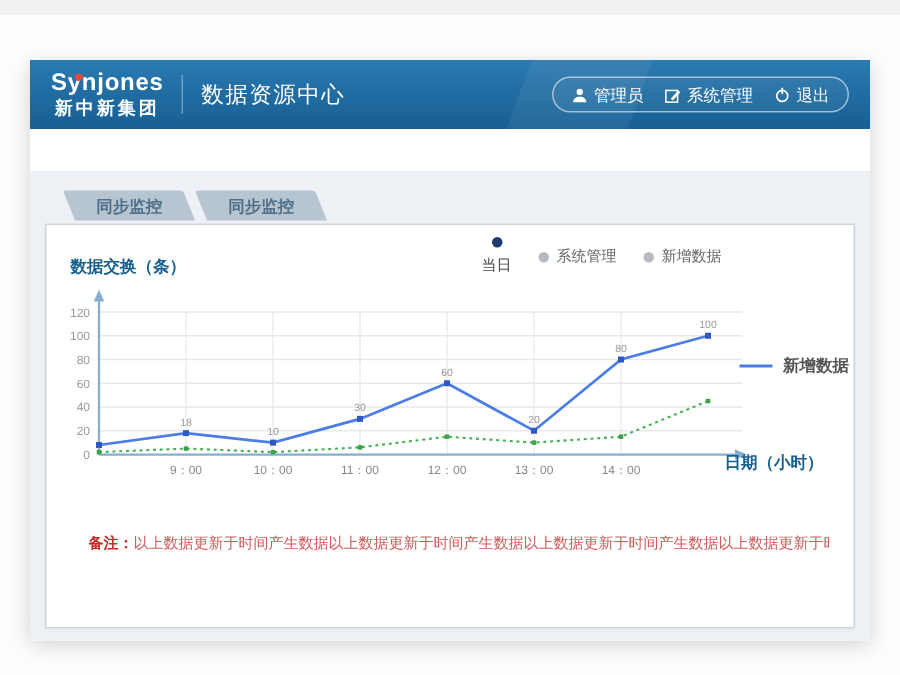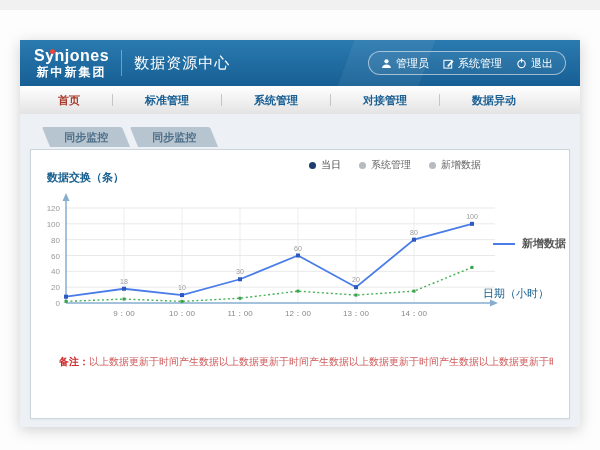--- a/index.html
+++ b/index.html
@@ -36,24 +36,24 @@
   .tab-inactive{background:#b7c5d1;color:#51718a;height:20px;padding:0 18px;font-size:11px;font-weight:bold;
     display:flex;align-items:center;transform:skewX(22deg);border-radius:2px 2px 0 0;margin-left:8px;}
   .tab-inactive>span{transform:skewX(-22deg);}
   .panel{position:absolute;left:10px;right:10px;top:35px;bottom:8px;background:#fff;
     border:1px solid #ccd4dc;box-shadow:0 1px 2px rgba(0,0,0,.05);}
   
   .radios{position:absolute;top:8px;right:88px;display:flex;gap:18px;align-items:center;font-size:10px;color:#666;}
   .radio{display:flex;align-items:center;gap:5px;cursor:pointer;}
   .rdot{width:7px;height:7px;border-radius:50%;background:#b6bac1;}
   .radio.selected .rdot{background:#1e3c6e;}
-  .radio.selected{color:#444;}
+  .radio.selected{color:#444;flex-direction:column;}
   
   .ylabel{position:absolute;left:16px;top:20px;color:#17608f;font-weight:bold;font-size:11px;}
-  .xlabel{position:absolute;left:452px;top:136px;color:#17608f;font-weight:normal;font-size:11px;white-space:nowrap;}
+  .xlabel{position:absolute;left:452px;top:151px;color:#17608f;font-weight:bold;font-size:11px;white-space:nowrap;}
   .chart{position:absolute;left:12px;top:38px;}
   .legend{position:absolute;left:462px;top:86px;display:flex;flex-direction:column;gap:12px;font-size:11px;color:#555;font-weight:bold;}
   .legend .row{display:flex;align-items:center;gap:7px;white-space:nowrap;}
   .lsample{width:22px;height:0;}
   .lsample.solid{border-top:2px solid #4a7de8;}
   .lsample.dotted{border-top:2px dotted #45b054;}
   .note{position:absolute;left:28px;top:205px;right:16px;font-size:10px;color:#cf5b5b;white-space:nowrap;overflow:hidden;}
   .note b{color:#cc2b2b;}
 </style>
 </head>
@@ -95,31 +95,20 @@
           <svg width="11" height="11" viewBox="0 0 12 12">
               <circle cx="6" cy="6.5" r="4" fill="none" stroke="#fff" stroke-width="1.2"></circle>
               <line x1="6" y1="0.5" x2="6" y2="5" stroke="#fff" stroke-width="1.3"></line>
             </svg>
         </span>
         <span>退出</span>
       </span>
     </div>
   </div>
 
-  <div class="navbar">
-    <span class="nav-item active">首页</span>
-    <span class="nav-sep"></span>
-    <span class="nav-item">标准管理</span>
-    <span class="nav-sep"></span>
-    <span class="nav-item">系统管理</span>
-    <span class="nav-sep"></span>
-    <span class="nav-item">对接管理</span>
-    <span class="nav-sep"></span>
-    <span class="nav-item">数据异动</span>
-  </div>
 
   <div class="content">
 
     <div class="tabs">
       <div class="tab-inactive">
         <span>同步监控</span>
       </div>
       <div class="tab-inactive">
         <span>同步监控</span>
       </div>

